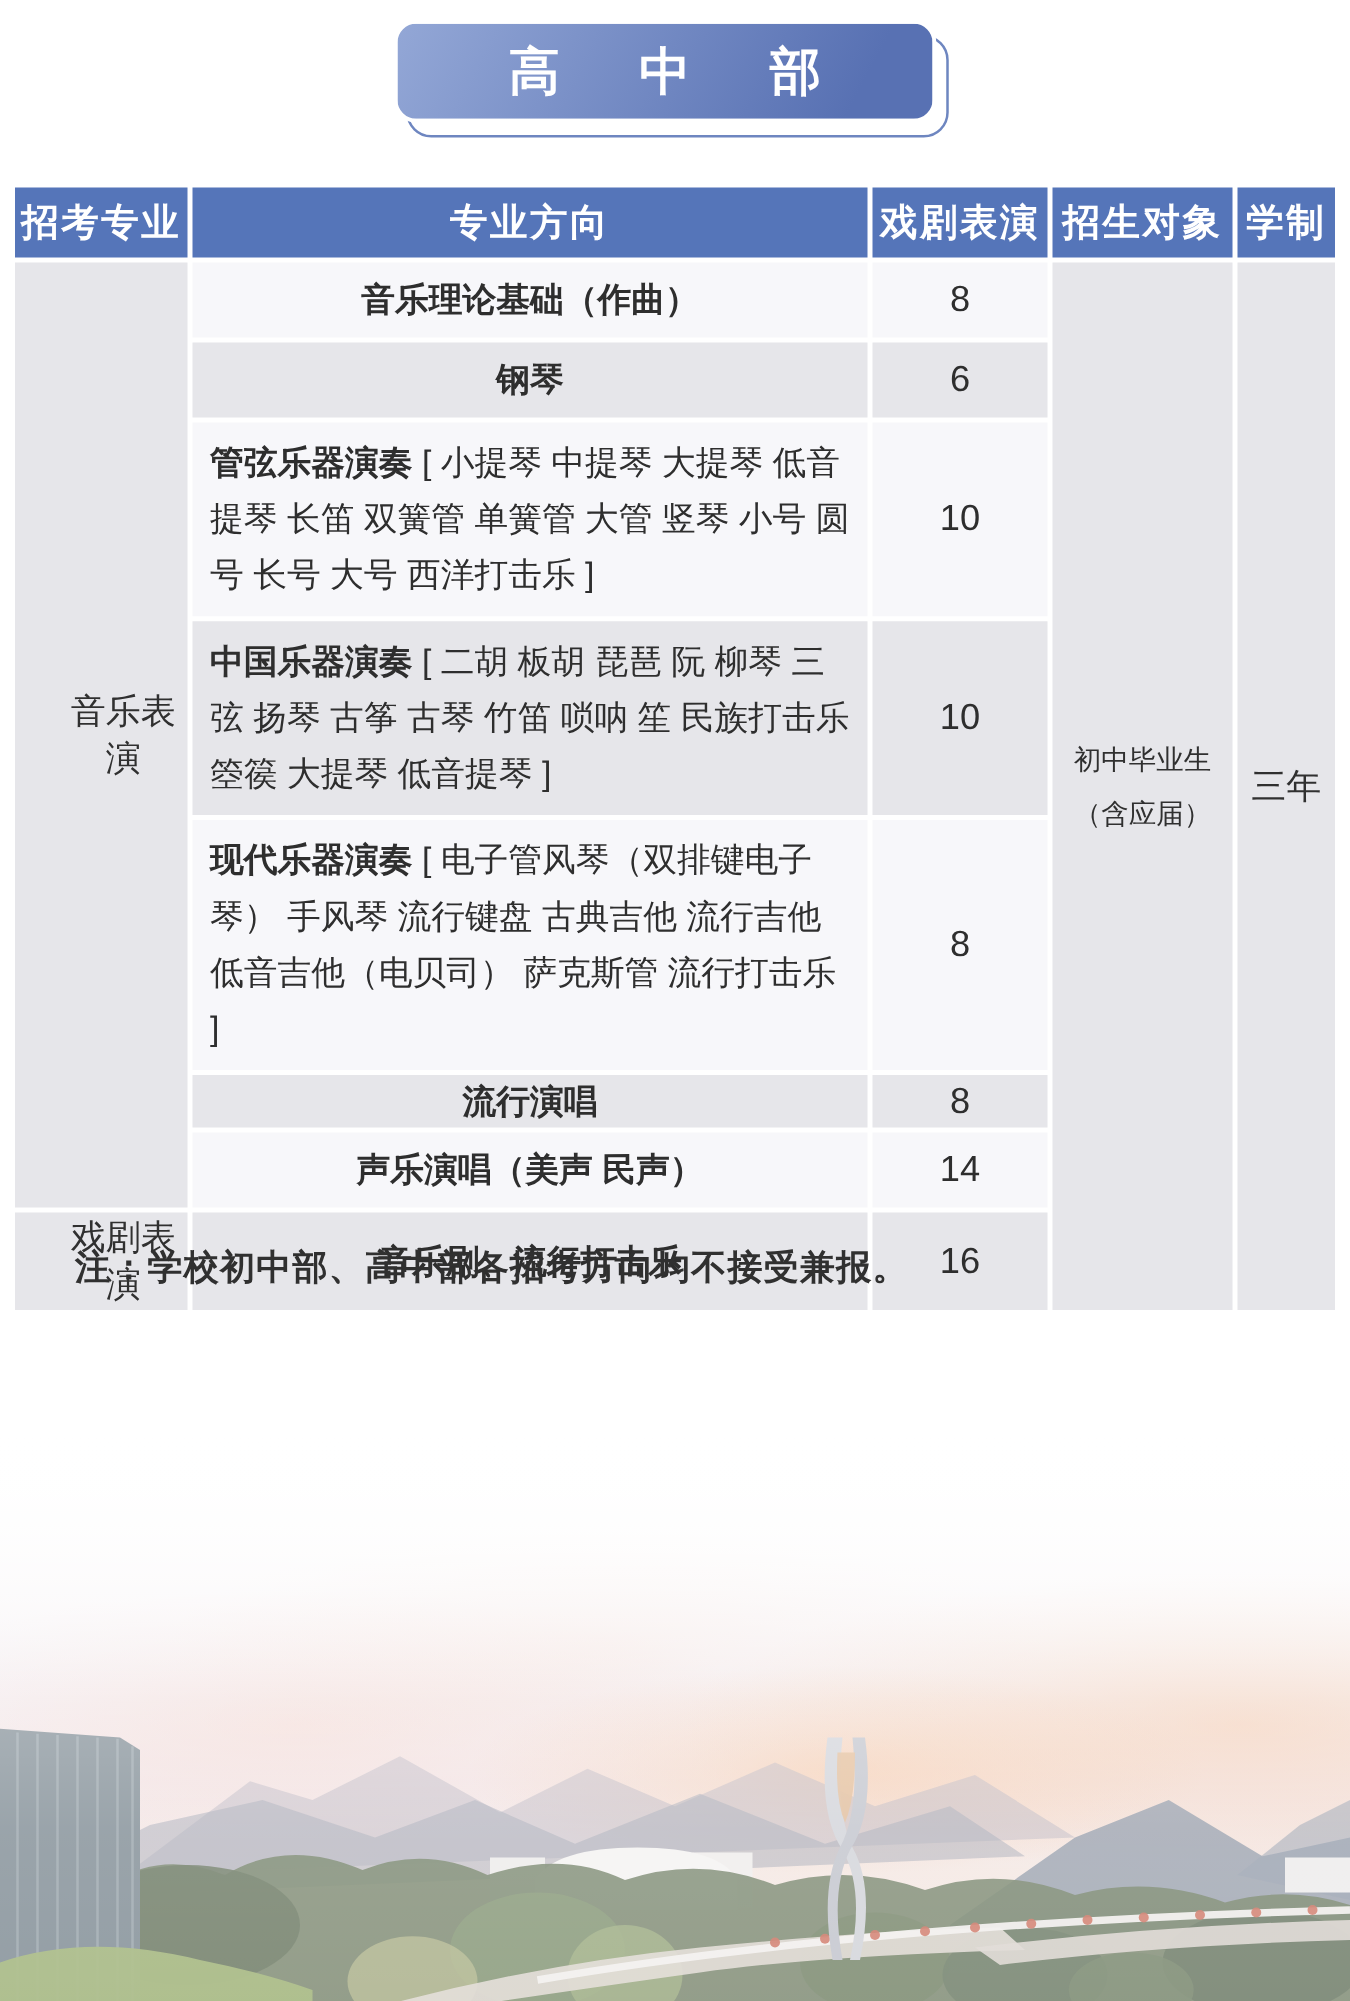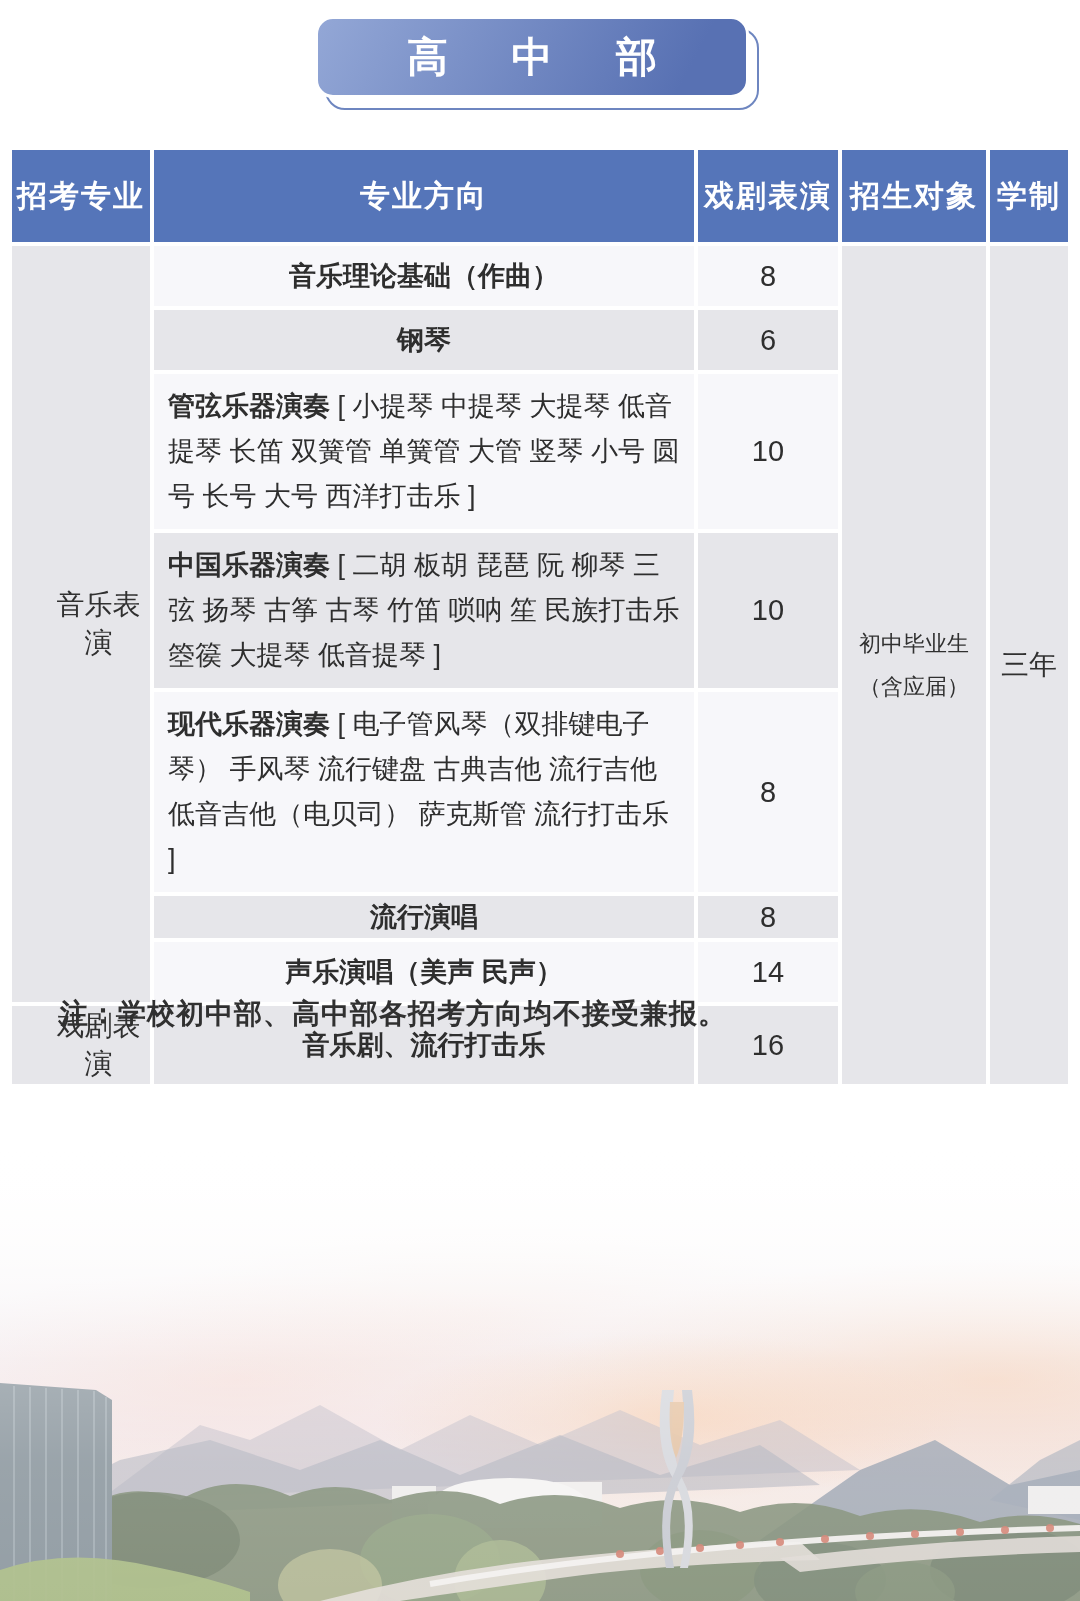--- a/index.html
+++ b/index.html
@@ -14,21 +14,21 @@
     background:linear-gradient(118deg,var(--banner-grad-1,#93a7d6) 0%,var(--banner-grad-2,#5871b3) 85%);
     border:3px solid #fff;box-sizing:border-box;
     display:flex;align-items:center;justify-content:center;}
   .banner-title{color:#fff;font-size:41px;font-weight:bold;letter-spacing:26px;text-indent:26px;line-height:1;}
 
   
   .table-wrap{position:absolute;left:8px;top:146px;width:1064px;}
   table.adm{border-collapse:separate;border-spacing:4px;width:100%;table-layout:fixed;}
   table.adm td,table.adm th{box-sizing:border-box;vertical-align:middle;overflow:hidden;}
   th.hd{background:var(--blue-header,#5575b9);color:#fff;font-size:30px;font-weight:bold;
-    text-align:center;height:92px;padding:0 4px;letter-spacing:2px;}
+    text-align:center;height:56px;padding:0 4px;letter-spacing:2px;}
   td.light{background:var(--row-light,#f7f7fa);}
   td.gray{background:var(--row-gray,#e6e6ea);}
   td.side{background:var(--row-gray,#e6e6ea);text-align:center;color:#303030;}
   td.c-major{font-size:28px;font-weight:500;color:#303030;text-align:center;padding-left:36px;}
   td.c-dir{color:#2e2e2e;font-size:27px;padding:10px 14px;}
   td.c-dir.center{text-align:center;padding:0 8px;}
   td.c-dir.left{text-align:left;line-height:45px;}
   .dir-name{font-weight:600;}
   .dir-detail{font-weight:400;}
   td.c-plan{font-size:29px;color:#2e2e2e;text-align:center;font-weight:400;}

